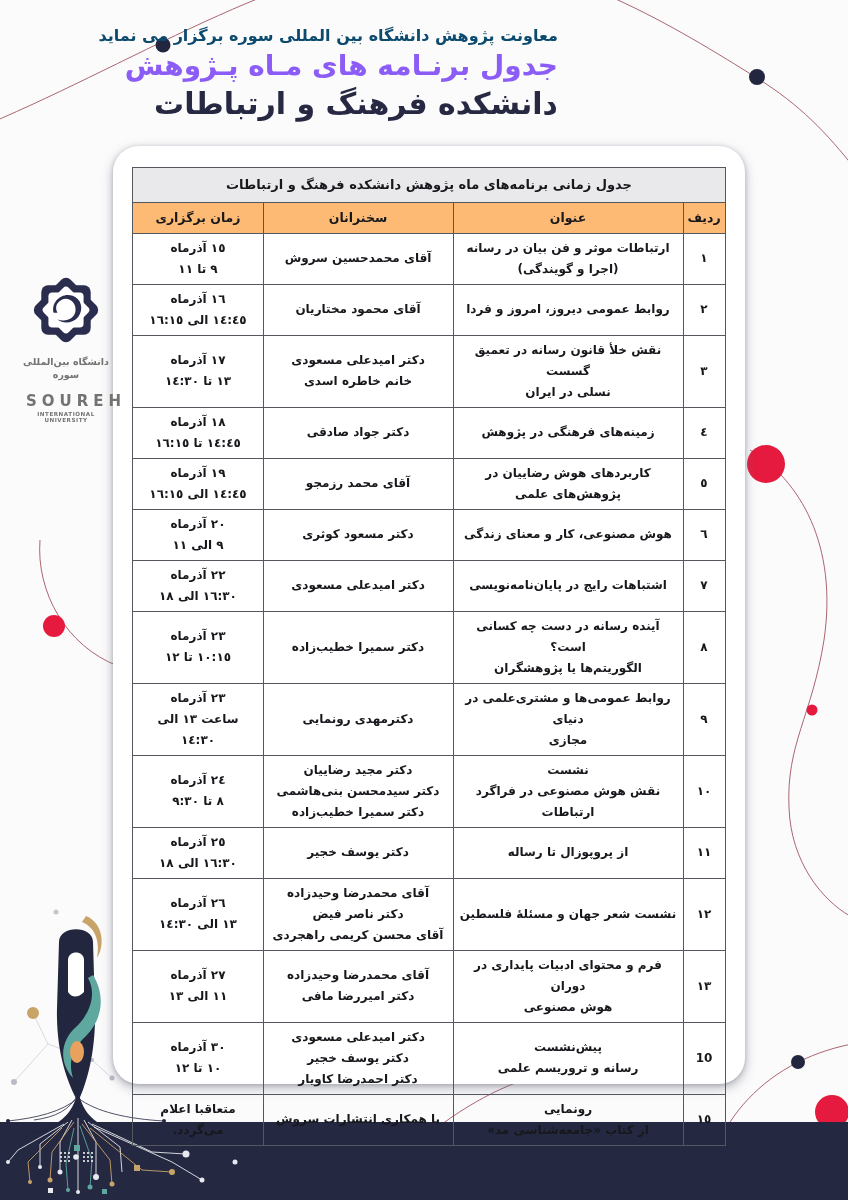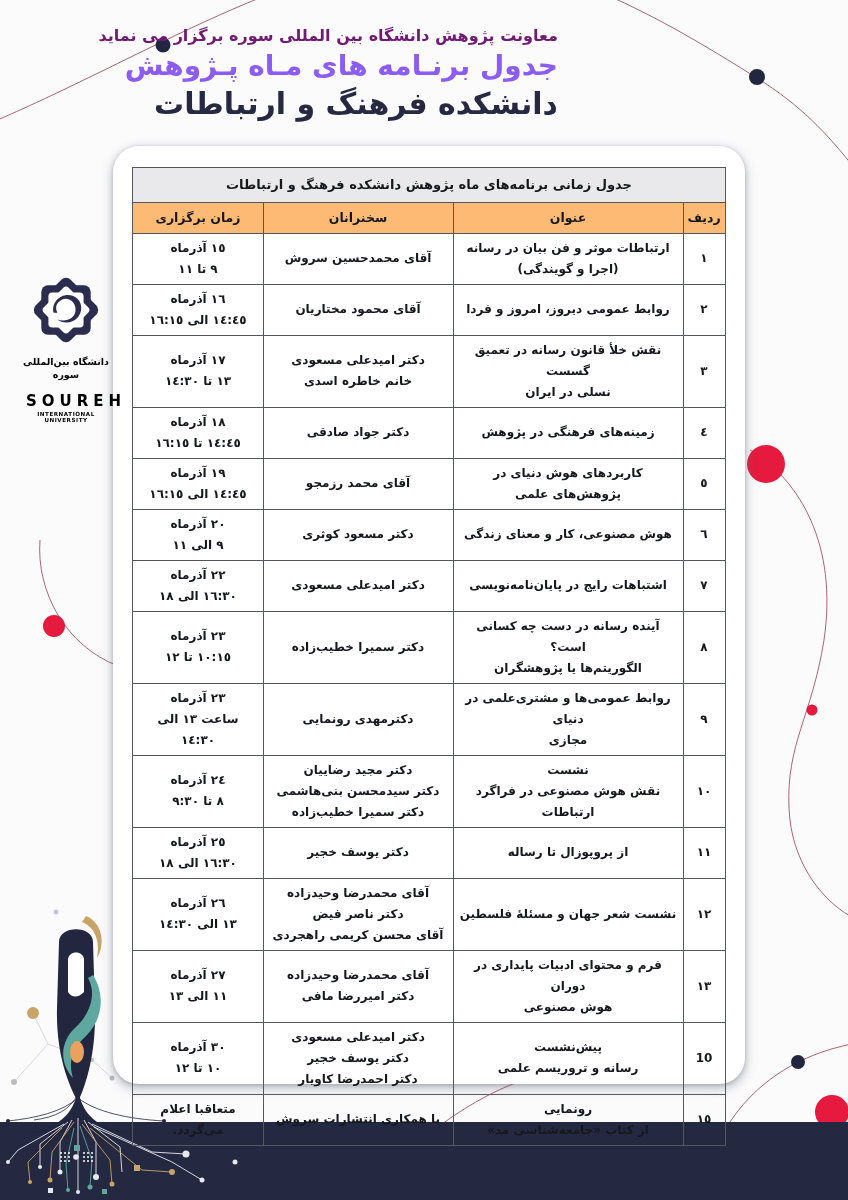--- a/index.html
+++ b/index.html
@@ -5,21 +5,21 @@
   html,body{margin:0;padding:0;}
   body{
     width:848px;height:1200px;position:relative;overflow:hidden;
     background:#fbfbfc;
     font-family:"DejaVu Sans",sans-serif;
   }
   
   .deco{position:absolute;left:0;top:0;z-index:1;}
   
   .header-text{position:absolute;top:24px;right:290px;text-align:right;direction:rtl;z-index:3;}
-  .h-line1{font-size:16px;font-weight:bold;color:#701a75;line-height:1.5;text-align:center;}
+  .h-line1{font-size:16px;font-weight:bold;color:#0c4a6e;line-height:1.5;text-align:center;}
   .h-line2{font-size:28px;font-weight:bold;color:#8b5cf6;line-height:1.3;}
   .h-line3{font-size:30px;font-weight:bold;color:#272943;line-height:1.3;}
   
   .card{
     position:absolute;left:113px;top:146px;width:632px;height:938px;
     background:#ffffff;border-radius:26px;z-index:2;
     box-shadow:0 4px 12px rgba(104,106,122,.45), 0 1px 4px rgba(104,106,122,.35);
   }
   table.sched{
     direction:rtl;border-collapse:collapse;table-layout:fixed;
@@ -27,21 +27,21 @@
     border:1.6px solid #3f4147;
   }
   table.sched th, table.sched td{
     border:1px solid #55575e;text-align:center;vertical-align:middle;
     color:#17181c;font-weight:bold;white-space:pre-line;
   }
   .title-cell{background:#e9e9ec;font-size:13px;padding:8px 12px;line-height:1.4;}
   tr.col-head th{background:#fdba74;font-size:12.5px;padding:6px 3px;line-height:1.4;}
   table.sched td{font-size:12px;padding:4px 6px;line-height:1.75;}
   
-  .logo{position:absolute;left:21px;top:272px;width:90px;text-align:center;z-index:3;color:#000000;}
+  .logo{position:absolute;left:21px;top:272px;width:90px;text-align:center;z-index:3;color:#737373;}
   .logo-fa{font-size:9.5px;font-weight:bold;line-height:1.35;margin-top:4px;direction:rtl;}
   .logo-en{font-size:15px;font-weight:bold;letter-spacing:5px;text-indent:5px;margin-top:10px;}
   .logo-sub{font-size:5.6px;font-weight:bold;letter-spacing:0.55px;margin-top:1px;}
 </style>
 </head>
 <body>
 
 <svg class="deco" width="848" height="1200" viewBox="0 0 848 1200">
 
   <path d="M-12,124 C140,60 300,-45 440,-45 C560,-45 680,30 757,78 C800,105 826,132 856,170" stroke="#a05560" stroke-width="0.9" fill="none"></path>
@@ -220,21 +220,21 @@
     </tr>
     <tr>
       <td>٤</td>
       <td>زمینه‌های فرهنگی در پژوهش</td>
       <td>دکتر جواد صادقی</td>
       <td>١٨ آذرماه
 ١٤:٤٥ تا ١٦:١٥</td>
     </tr>
     <tr>
       <td>٥</td>
-      <td>کاربردهای هوش دنیای در
+      <td>کاربردهای هوش رضاییان در
 پژوهش‌های علمی</td>
       <td>آقای محمد رزمجو</td>
       <td>١٩ آذرماه
 ١٤:٤٥ الی ١٦:١٥</td>
     </tr>
     <tr>
       <td>٦</td>
       <td>هوش مصنوعی، کار و معنای زندگی</td>
       <td>دکتر مسعود کوثری</td>
       <td>٢٠ آذرماه

